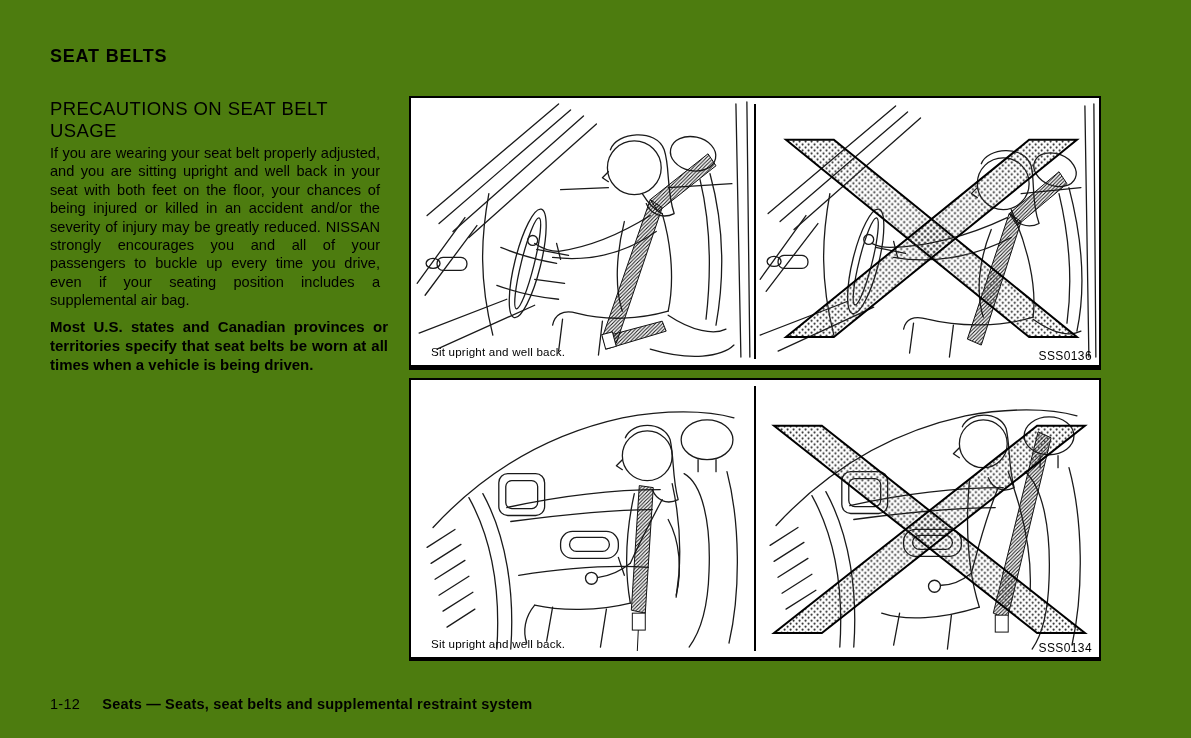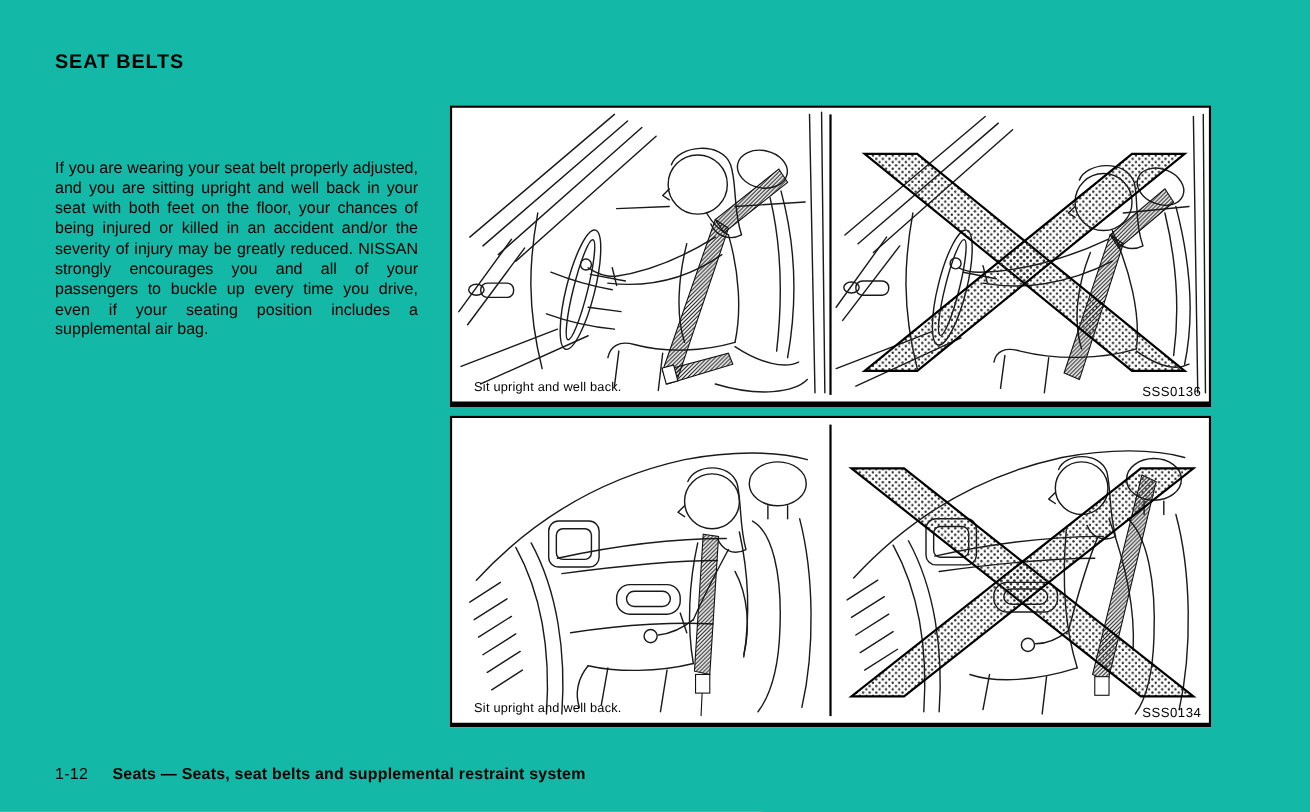--- a/index.html
+++ b/index.html
@@ -1,18 +1,18 @@
 <!DOCTYPE html>
 <html><head>
 <meta charset="utf-8">
 <style>
   html,body{margin:0;padding:0;}
   body{background:#e8e8e8;}
   .page{
-    position:relative;width:1191px;height:738px;background:#14b8a6;
+    position:relative;width:1191px;height:738px;background:#4d7c0f;
     font-family:"Liberation Sans",sans-serif;color:#000;overflow:hidden;
   }
   .page-header{
     position:absolute;left:50px;top:46px;font-size:18px;font-weight:bold;
     letter-spacing:.8px;
   }
   .section-title{
     position:absolute;left:50px;top:98px;font-size:18.5px;font-weight:normal;
     letter-spacing:.4px;line-height:21.5px;
   }
@@ -54,23 +54,28 @@
       </pattern>
       <pattern id="dotScreen" patternUnits="userSpaceOnUse" width="6" height="6">
         <circle cx="1.6" cy="1.6" r="1.1" fill="#2a2a2a"></circle>
         <circle cx="4.6" cy="4.6" r="1.1" fill="#2a2a2a"></circle>
       </pattern>
     </defs>
   </svg>
 
   <div class="page-header">SEAT BELTS</div>
 
+  <div class="section-title">
+    <div>PRECAUTIONS ON SEAT BELT</div>
+    <div>USAGE</div>
+  </div>
 
   <div class="body-col">
     <p class="para">If you are wearing your seat belt properly adjusted, and you are sitting upright and well back in your seat with both feet on the floor, your chances of being injured or killed in an accident and/or the severity of injury may be greatly reduced. NISSAN strongly encourages you and all of your passengers to buckle up every time you drive, even if your seating position includes a supplemental air bag.</p>
+    <p class="para-bold">Most U.S. states and Canadian provinces or territories specify that seat belts be worn at all times when a vehicle is being driven.</p>
   </div>
 
   <div class="figure-panel" id="panel-front">
     <div class="half">
       <svg class="illus" width="342" height="265" viewBox="0 0 343 266">
         <g class="ln">
           <path d="M148,6 L16,118"></path>
             <path d="M160,12 L28,126"></path>
           <path d="M173,18 L42,134"></path>
             <path d="M186,26 L58,140"></path>

